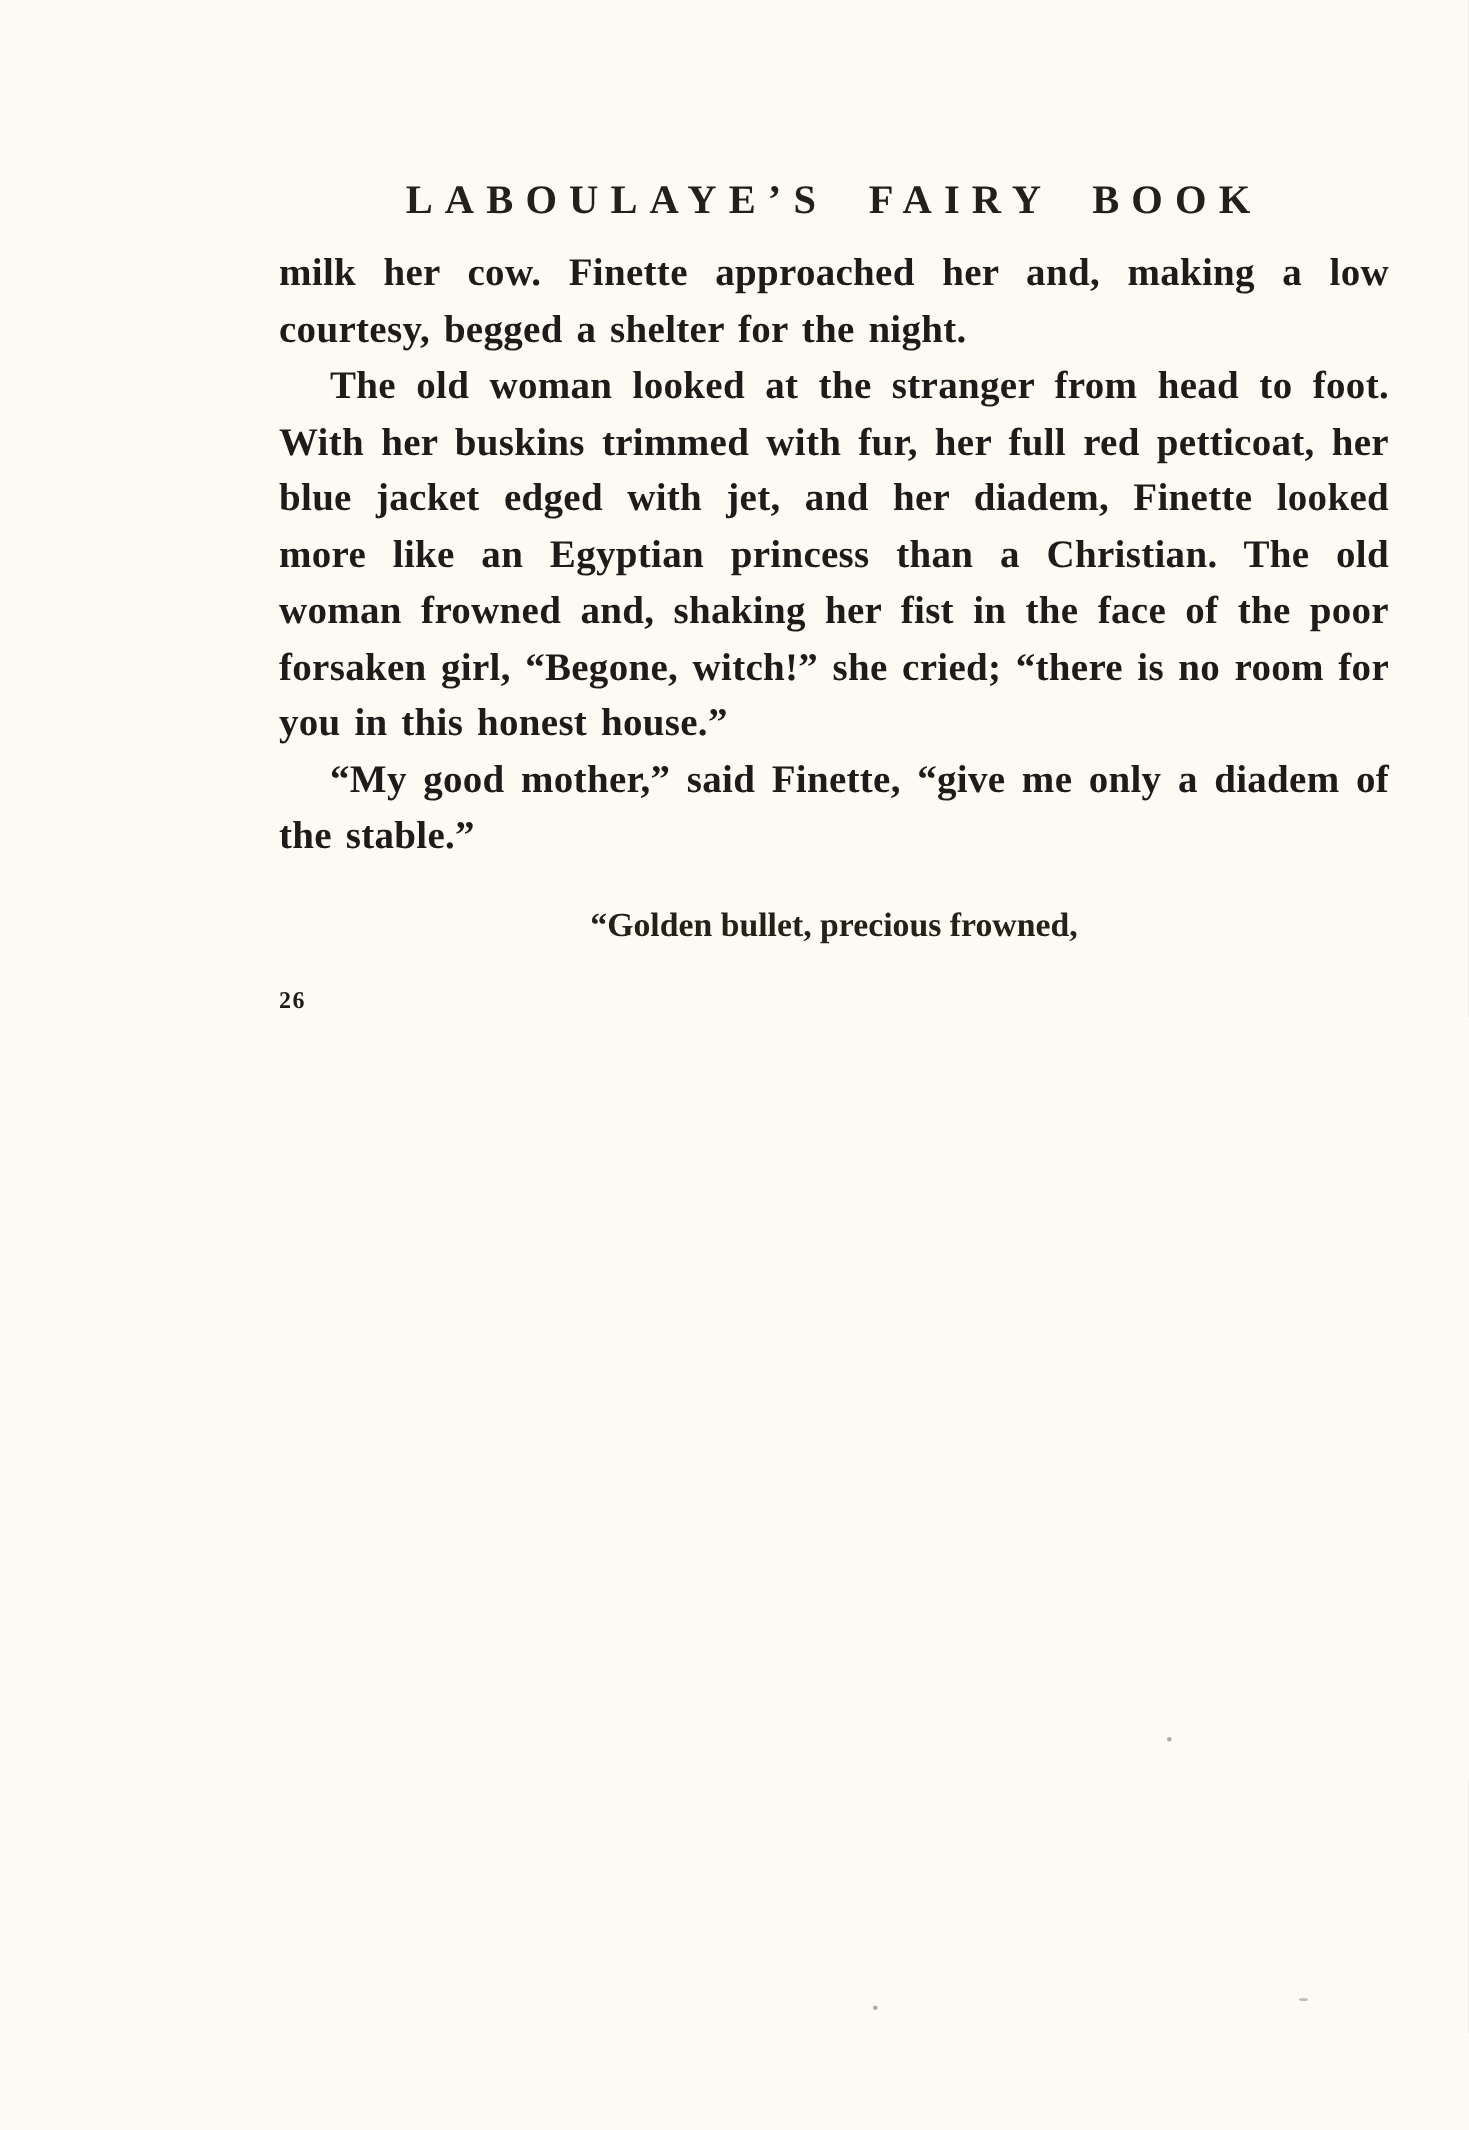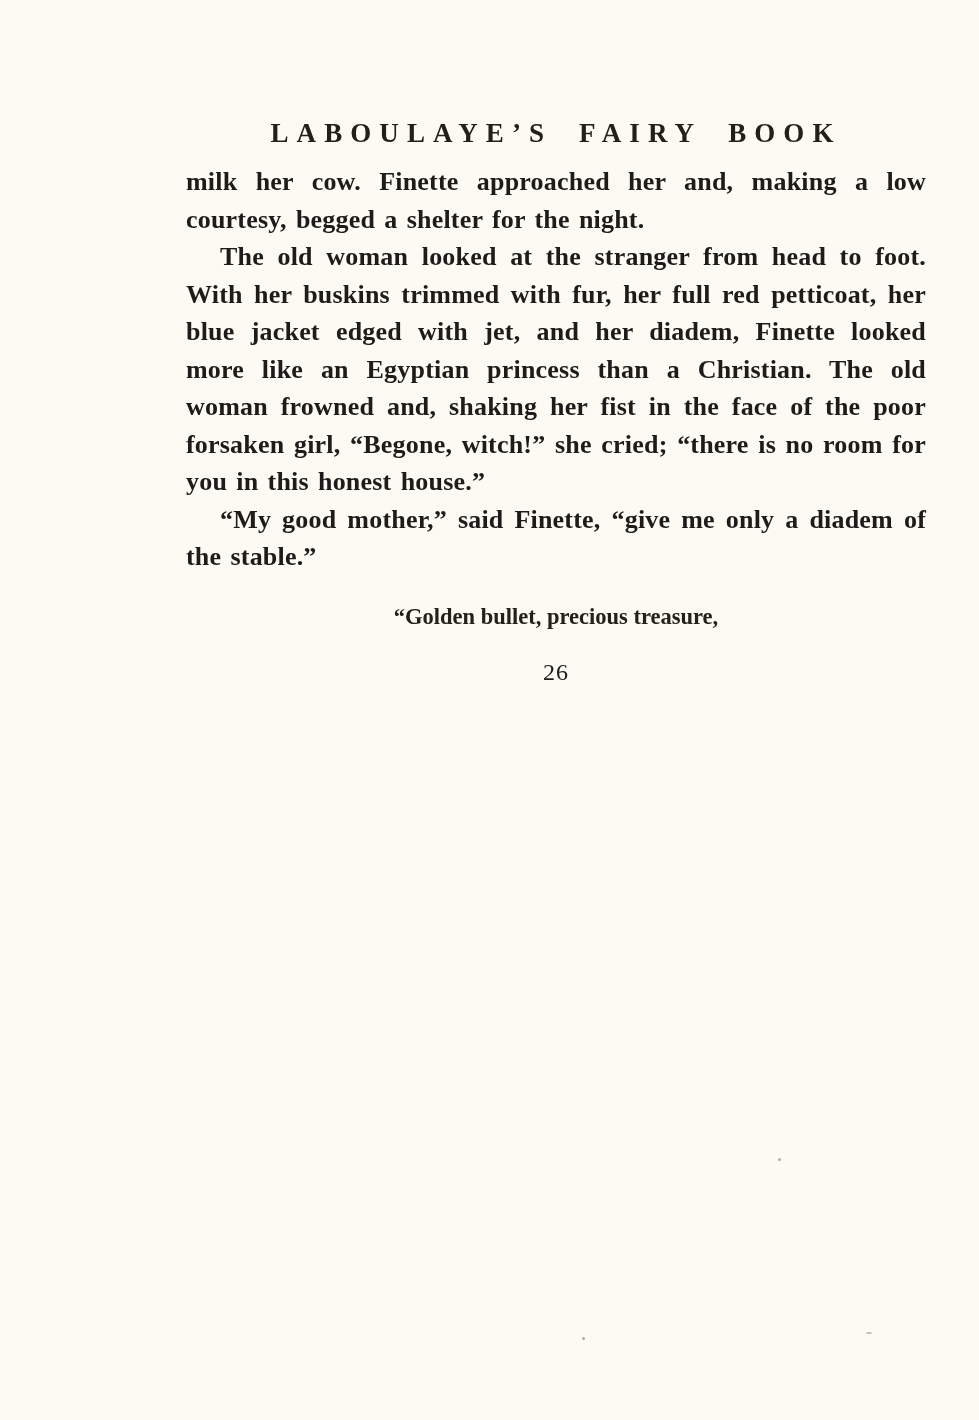--- a/index.html
+++ b/index.html
@@ -47,23 +47,22 @@
   }
   .verse {
     text-align: center;
     margin: 24px 0 26px 0;
     font-size: 22.5px;
     font-weight: bold;
     line-height: 33px;
     color: #232118;
   }
   .page-number {
-    text-align: center;
-    font-size: 24px;
-    font-weight: normal;
+    font-size: 16px;
+    font-weight: bold;
     margin-top: 9px;
     letter-spacing: 1px;
   }
   .speck {
     position: absolute;
     background: #8d8a80;
     border-radius: 50%;
     opacity: 0.7;
   }
   .speck.s1 { left: 778px; top: 1158px; width: 3px; height: 3px; }
@@ -77,21 +76,21 @@
   <div class="textblock">
 
     <div class="running-head">LABOULAYE’S FAIRY BOOK</div>
 
     <div class="body-copy">
       <p>milk her cow.  Finette approached her and, making a low courtesy, begged a shelter for the night.</p>
       <p class="indent">The old woman looked at the stranger from head to foot. With her buskins trimmed with fur, her full red petticoat, her blue jacket edged with jet, and her diadem, Finette looked more like an Egyptian princess than a Christian. The old woman frowned and, shaking her fist in the face of the poor forsaken girl, “Begone, witch!” she cried; “there is no room for you in this honest house.”</p>
       <p class="indent">“My good mother,” said Finette, “give me only a diadem of the stable.”</p>
 
       <div class="verse">
-        <div>“Golden bullet, precious treasure,</div>
+        <div>“Golden bullet, precious frowned,</div>
       </div>
 
     </div>
 
     <div class="page-number">26</div>
   </div>
 
   <div class="speck s1"></div>
   <div class="speck s2"></div>
   <div class="speck s3"></div>

